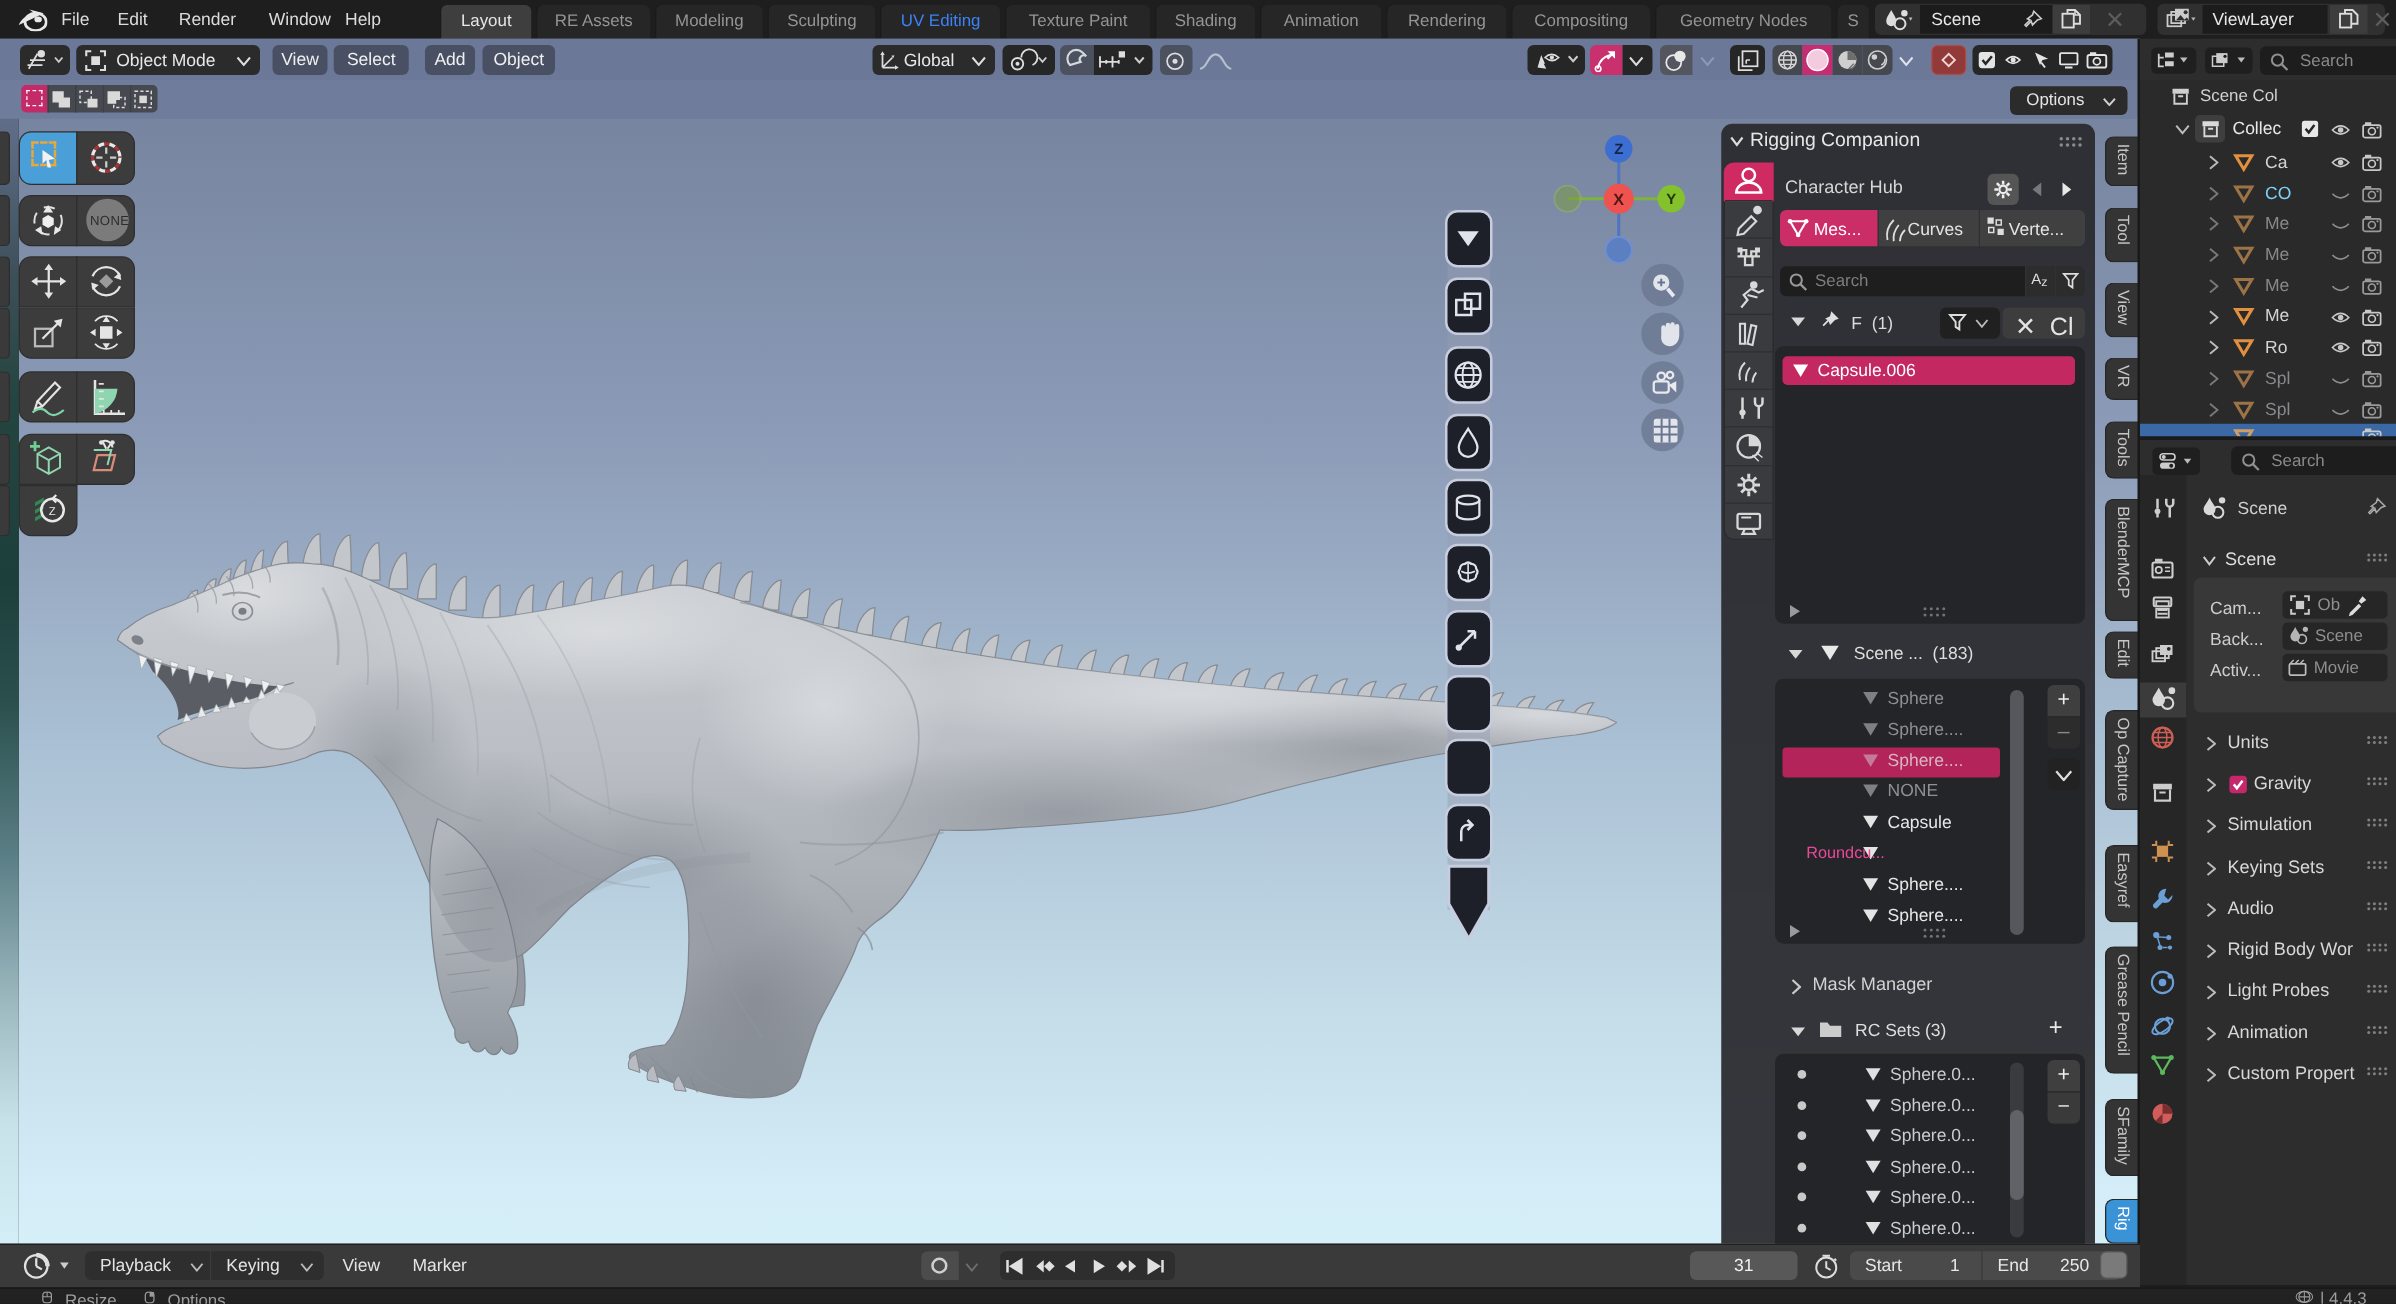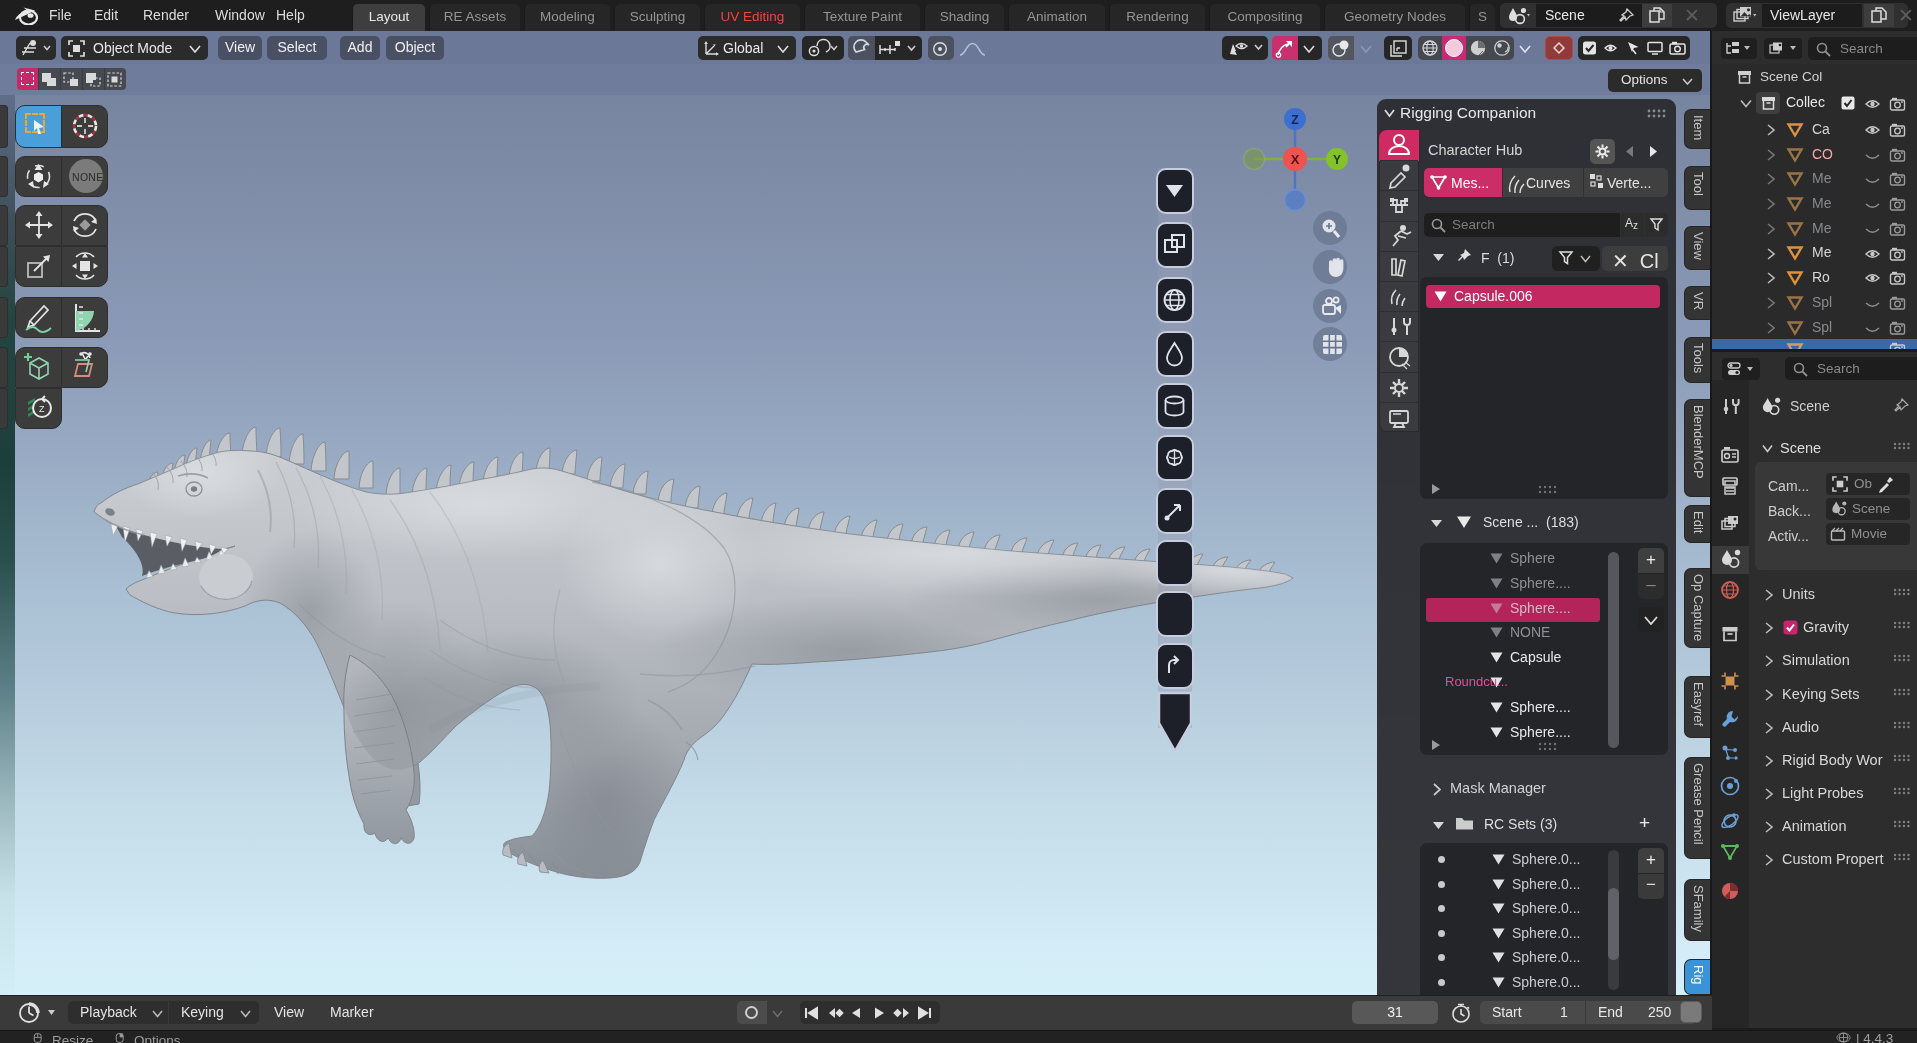--- a/index.html
+++ b/index.html
@@ -15,21 +15,21 @@
 </svg>
 <div class="a tx" style="left:49px;top:7px;font-size:14px;color:#dcdcdc">File</div>
 <div class="a tx" style="left:94px;top:7px;font-size:14px;color:#dcdcdc">Edit</div>
 <div class="a tx" style="left:143px;top:7px;font-size:14px;color:#dcdcdc">Render</div>
 <div class="a tx" style="left:215px;top:7px;font-size:14px;color:#dcdcdc">Window</div>
 <div class="a tx" style="left:276px;top:7px;font-size:14px;color:#dcdcdc">Help</div>
 <div class="a tx" style="left:352px;top:4px;width:73px;height:27px;background:#3e3e3e;border-radius:5px 5px 0 0;color:#e6e6e6;font-size:13.5px;text-align:center;line-height:26px;border-left:1px solid #1a1a1a">Layout</div>
 <div class="a tx" style="left:429px;top:4px;width:91px;height:27px;background:#262626;border-radius:5px 5px 0 0;color:#959595;font-size:13.5px;text-align:center;line-height:26px;border-left:1px solid #1a1a1a">RE Assets</div>
 <div class="a tx" style="left:524px;top:4px;width:86px;height:27px;background:#262626;border-radius:5px 5px 0 0;color:#959595;font-size:13.5px;text-align:center;line-height:26px;border-left:1px solid #1a1a1a">Modeling</div>
 <div class="a tx" style="left:614px;top:4px;width:86px;height:27px;background:#262626;border-radius:5px 5px 0 0;color:#959595;font-size:13.5px;text-align:center;line-height:26px;border-left:1px solid #1a1a1a">Sculpting</div>
-<div class="a tx" style="left:704px;top:4px;width:96px;height:27px;background:#262626;border-radius:5px 5px 0 0;color:#ef4444;font-size:13.5px;text-align:center;line-height:26px;border-left:1px solid #1a1a1a">UV Editing</div>
+<div class="a tx" style="left:704px;top:4px;width:96px;height:27px;background:#262626;border-radius:5px 5px 0 0;color:#3b82f6;font-size:13.5px;text-align:center;line-height:26px;border-left:1px solid #1a1a1a">UV Editing</div>
 <div class="a tx" style="left:804px;top:4px;width:116px;height:27px;background:#262626;border-radius:5px 5px 0 0;color:#959595;font-size:13.5px;text-align:center;line-height:26px;border-left:1px solid #1a1a1a">Texture Paint</div>
 <div class="a tx" style="left:924px;top:4px;width:80px;height:27px;background:#262626;border-radius:5px 5px 0 0;color:#959595;font-size:13.5px;text-align:center;line-height:26px;border-left:1px solid #1a1a1a">Shading</div>
 <div class="a tx" style="left:1008px;top:4px;width:97px;height:27px;background:#262626;border-radius:5px 5px 0 0;color:#959595;font-size:13.5px;text-align:center;line-height:26px;border-left:1px solid #1a1a1a">Animation</div>
 <div class="a tx" style="left:1109px;top:4px;width:96px;height:27px;background:#262626;border-radius:5px 5px 0 0;color:#959595;font-size:13.5px;text-align:center;line-height:26px;border-left:1px solid #1a1a1a">Rendering</div>
 <div class="a tx" style="left:1209px;top:4px;width:111px;height:27px;background:#262626;border-radius:5px 5px 0 0;color:#959595;font-size:13.5px;text-align:center;line-height:26px;border-left:1px solid #1a1a1a">Compositing</div>
 <div class="a tx" style="left:1324px;top:4px;width:141px;height:27px;background:#262626;border-radius:5px 5px 0 0;color:#959595;font-size:13.5px;text-align:center;line-height:26px;border-left:1px solid #1a1a1a">Geometry Nodes</div>
 <div class="a tx" style="left:1469px;top:4px;width:26px;height:27px;background:#262626;border-radius:5px 5px 0 0;color:#959595;font-size:13.5px;text-align:center;line-height:26px;border-left:1px solid #1a1a1a">S</div>
 <div class="a" style="left:1500px;top:3px;width:217px;height:25px;background:#303030;border-radius:5px"></div>
 <svg class="a" style="left:1506px;top:6px" width="26" height="19" viewBox="0 0 26 19">
 <path d="M7,2 C9,6 11,8 11,11 a4,4 0 1 1 -8,0 C3,8 5,6 7,2 Z" fill="#ddd"></path>
@@ -833,21 +833,21 @@
     <circle cx="8.5" cy="9" r="2.8" fill="none" stroke="#c8c8c8" stroke-width="1.3"></circle>
     <rect x="3" y="1.8" width="5" height="2.2" fill="#c8c8c8"></rect>
     <circle cx="13" cy="6" r="0.9" fill="#c8c8c8"></circle>
   </svg>
 <svg class="a" style="left:1766px;top:149px" width="9" height="12" viewBox="0 0 9 12">
     <path d="M2,1 L8,6 L2,11" stroke="#77797c" stroke-width="1.5" fill="none"></path>
   </svg>
 <svg class="a" style="left:1786px;top:146px" width="18" height="18" viewBox="0 0 18 18">
     <path d="M2.5,3.5 h13 l-6.5,11 Z" fill="none" stroke="#9c7347" stroke-width="2.4"></path>
   </svg>
-<div class="a tx" style="left:1812px;top:146px;font-size:14px;color:#fca5a5">CO</div>
+<div class="a tx" style="left:1812px;top:146px;font-size:14px;color:#7dd3fc">CO</div>
 <svg class="a" style="left:1864px;top:148.7px" width="17" height="16" viewBox="0 0 17 16">
     <path d="M2,6 q6.5,6.5 13,0" fill="none" stroke="#8e8e8e" stroke-width="1.4"></path>
   </svg>
 <svg class="a" style="left:1889px;top:146.7px" width="17" height="16" viewBox="0 0 17 16">
     <rect x="1.5" y="4" width="14" height="10" rx="1.5" fill="none" stroke="#9a9a9a" stroke-width="1.4"></rect>
     <circle cx="8.5" cy="9" r="2.8" fill="none" stroke="#9a9a9a" stroke-width="1.3"></circle>
     <rect x="3" y="1.8" width="5" height="2.2" fill="#9a9a9a"></rect>
     <circle cx="13" cy="6" r="0.9" fill="#9a9a9a"></circle>
   </svg>
 <svg class="a" style="left:1766px;top:173px" width="9" height="12" viewBox="0 0 9 12">

